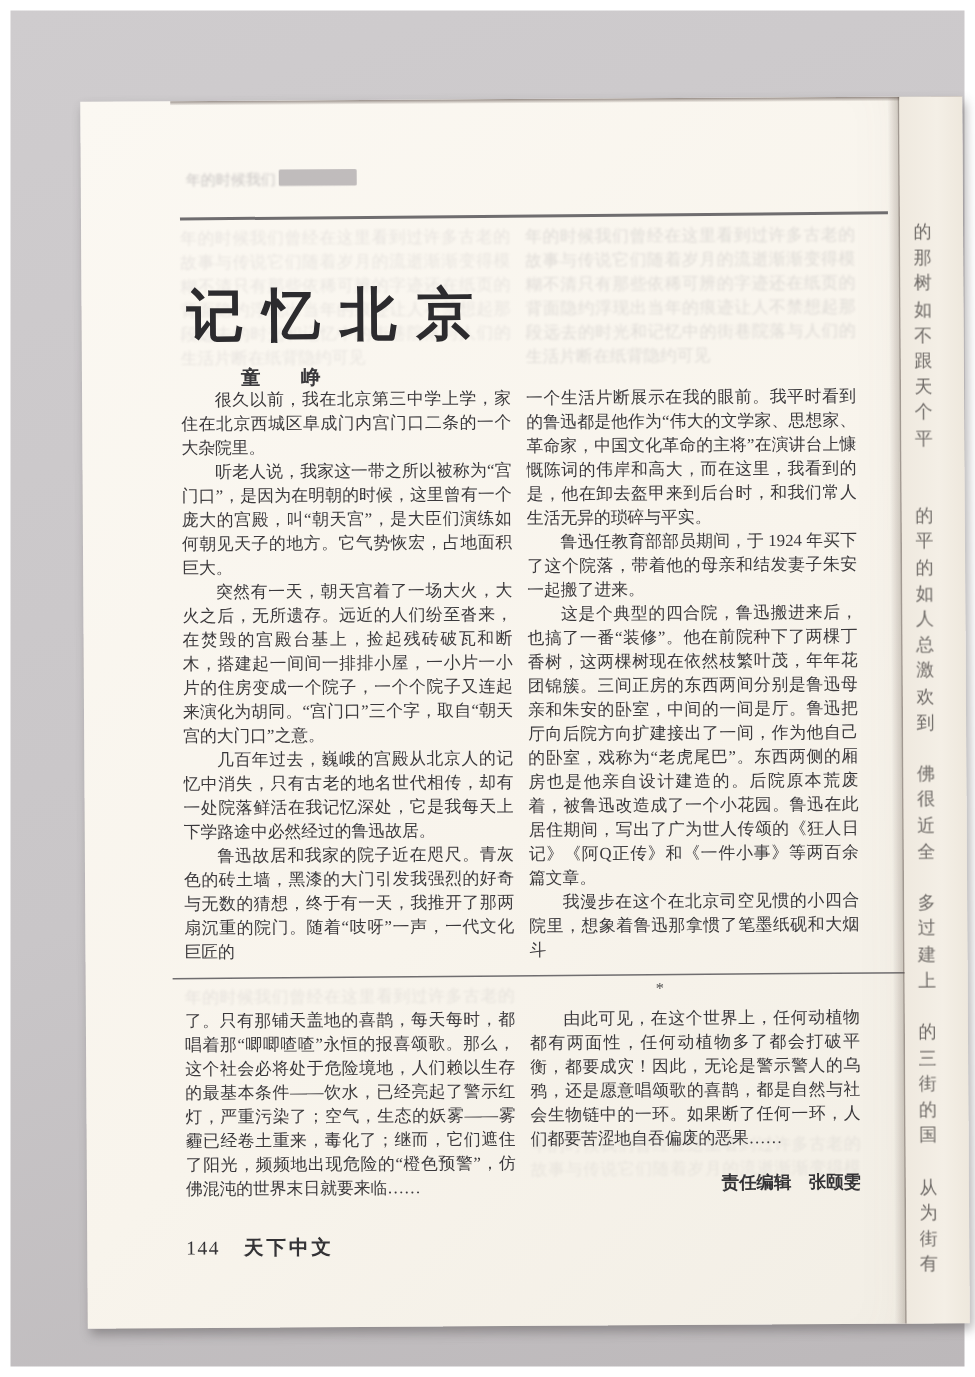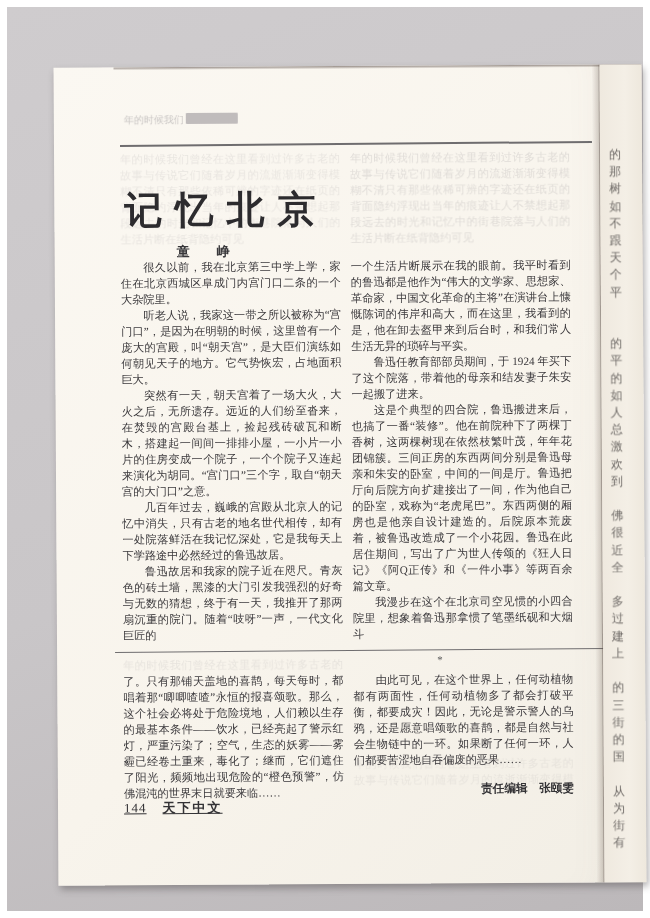--- a/index.html
+++ b/index.html
@@ -27,36 +27,36 @@
   .header-bleed{position:absolute;left:70px;top:46px;width:60px;height:12px;overflow:hidden;
     font-size:10px;color:#8e8a8e;opacity:.45;filter:blur(.6px);white-space:nowrap;}
   .header-blob{position:absolute;left:132px;top:46px;width:52px;height:11px;
     background:#9a959a;opacity:.6;border-radius:1px;filter:blur(.4px);}
   .rule{position:absolute;background:#6f6d6f;height:1.6px;}
   .header-rule{left:66px;top:77px;width:472px;transform:rotate(-.15deg);}
   .mid-rule{left:58px;top:584px;width:492px;height:1.3px;transform:rotate(-.12deg);}
   
   .title{position:absolute;left:70px;top:118px;font-size:38px;font-weight:bold;
     letter-spacing:13px;color:#2c2b2e;white-space:nowrap;}
-  .author{position:absolute;left:122px;top:176px;font-size:13px;font-weight:bold;
+  .author{position:absolute;left:106px;top:176px;font-size:13px;font-weight:bold;
     letter-spacing:7px;color:#39383b;}
   
   .col{position:absolute;width:220px;font-size:11.2px;line-height:16px;color:#3b393c;
     text-align:justify;text-justify:inter-character;}
   .col p{margin:0;}
   .col p.ind{text-indent:2em;}
   .col-left{left:66px;top:192px;height:390px;overflow:hidden;}
   .col-right{left:296px;top:192px;height:390px;overflow:hidden;}
   .end-left{left:66px;top:606px;height:150px;overflow:hidden;}
   .end-right{left:296px;top:606px;height:150px;overflow:hidden;}
   .star{position:absolute;left:380px;top:588px;font-size:11px;color:#555;}
   .editor-line{text-align:right;font-weight:bold;margin-top:14px !important;
     font-size:11.6px;color:#343336;text-indent:0 !important;}
   
-  .footer{position:absolute;left:66px;top:732px;font-size:13px;color:#343336;text-decoration:underline;}
+  .footer{position:absolute;left:66px;top:756px;font-size:13px;color:#343336;}
   .footer .pnum{letter-spacing:1px;}
   .footer .mag{font-weight:bold;margin-left:16px;letter-spacing:2px;}
   
   .bleed{position:absolute;overflow:hidden;color:#908c90;opacity:.16;filter:blur(.7px);
     font-size:11.2px;line-height:16px;text-align:justify;pointer-events:none;}
   .bleed.b-left-top{left:66px;top:84px;width:220px;height:100px;}
   .bleed.b-right-top{left:296px;top:84px;width:220px;height:100px;opacity:.24;}
   .bleed.b-under-rule{left:66px;top:590px;width:220px;height:14px;}
   .bleed.b-bottom-right{left:296px;top:690px;width:220px;height:34px;opacity:.13;}
   

